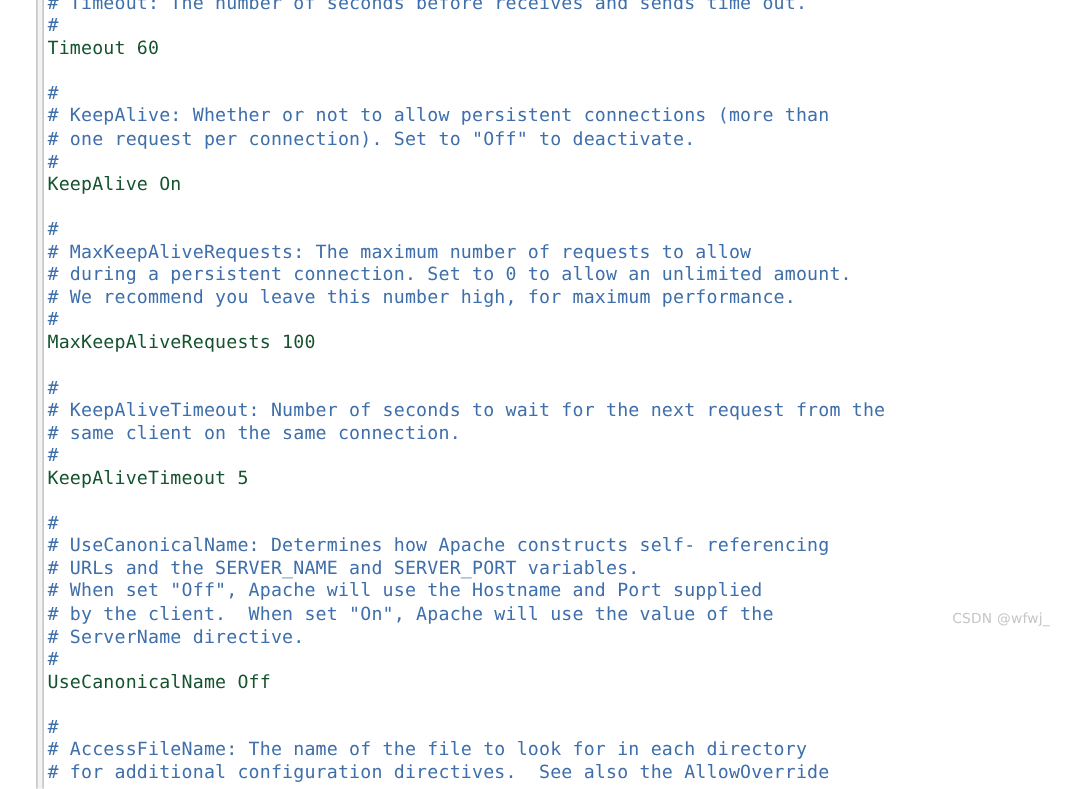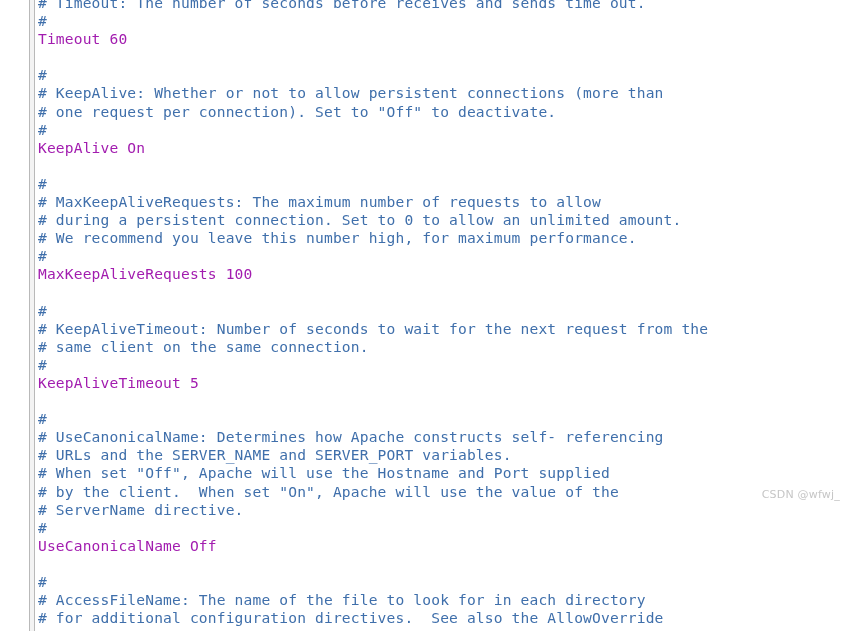--- a/index.html
+++ b/index.html
@@ -57,21 +57,21 @@
     line-height: 18.1px;
     letter-spacing: 0.15px;
     color: #1a1a1a;
     overflow: hidden;
   }
   .ln {
     display: block;
     height: 18.1px;
   }
   .cmt { color: #3f6fab; }
-  .dir { color: #a21caf; }
+  .dir { color: #14532d; }
 
   
   #watermark {
     position: absolute;
     right: 23px;
     bottom: 6px;
     font-family: "DejaVu Sans", "Liberation Sans", sans-serif;
     font-size: 11px;
     color: #c6c6c6;
     letter-spacing: 0.2px;

